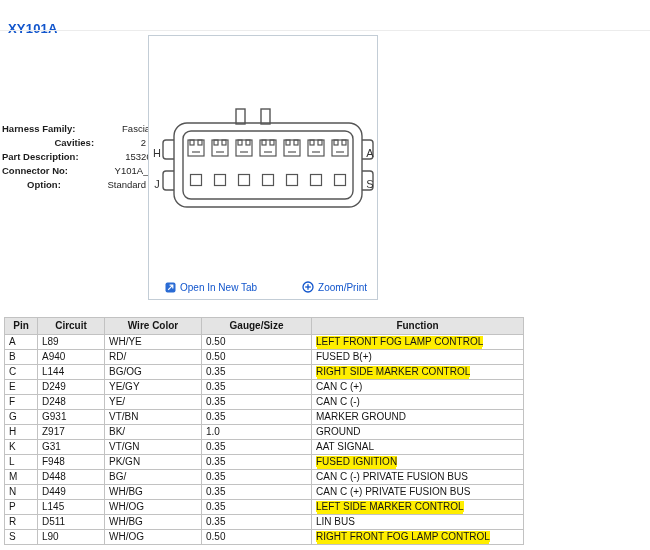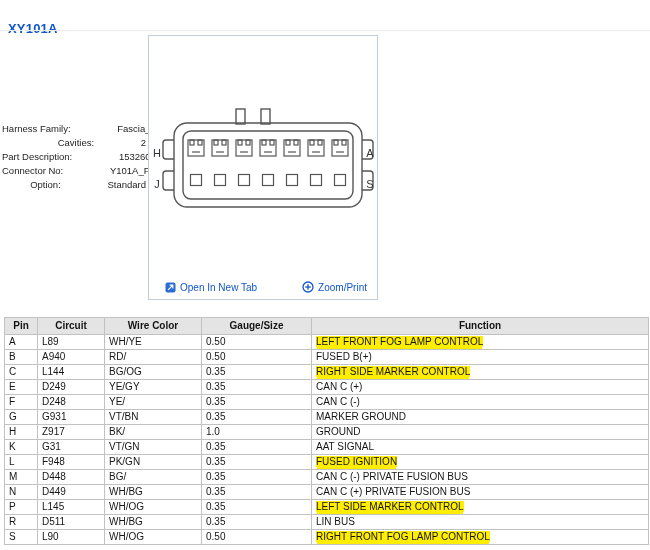--- a/index.html
+++ b/index.html
@@ -6,35 +6,35 @@
   html,body { width:650px; height:550px; background:#ffffff; overflow:hidden; position:relative;
               font-family:"Liberation Sans", sans-serif; }
   .page-title { position:absolute; left:8px; top:9px; font-size:13px; font-weight:bold;
                 color:var(--accent-blue,#1155cc); letter-spacing:.2px;margin-top:12px; }
   .header-rule { position:absolute; left:0; top:30px; width:650px; border-top:1px solid #ececec; }
 
   
   .info-panel { position:absolute; left:2px; top:122px; width:144px; text-align:right;
                 font-size:9.5px; color:#1d1d1d; }
   .info-line { line-height:14px; white-space:nowrap; }
-  .info-label { font-weight:normal;margin-top:36px; }
+  .info-label { font-weight:bold;margin-top:36px; }
   .info-value { font-weight:normal;padding-left:44px; }
 
   
   .diagram-box { position:absolute; left:148px; top:35px; width:230px; height:265px;
                  border:1px solid #c3cdd6; background:#fff; }
   .connector-svg { position:absolute; left:0; top:0; }
   .connector-svg text { font-family:"Liberation Sans", sans-serif; font-size:11px; fill:#333; }
   .diagram-links { position:absolute; left:0; right:0; bottom:6px; display:flex;
                    justify-content:space-between; align-items:center; padding:0 10px 0 16px; }
   .dlink { display:inline-flex; align-items:center; gap:4px; font-size:10px;
            color:var(--accent-blue,#1155cc); text-decoration:none; cursor:pointer; }
 
   
-  .pin-table { position:absolute; left:4px; top:317px; width:645px; border-collapse:collapse;
+  .pin-table { position:absolute; left:4px; top:317px; width:520px; border-collapse:collapse;
                font-size:10px; color:#151515; table-layout:fixed; }
   .pin-table th, .pin-table td { border:1px solid #c2c2c2; padding:0 4px; height:14px;
                line-height:14px; overflow:hidden; white-space:nowrap; text-align:left; }
   .pin-table thead th { background:var(--header-gray,#e4e4e4); font-weight:bold;
                text-align:center; height:16px; line-height:16px; }
   col.c-pin{width:33px} col.c-circuit{width:67px} col.c-wire{width:97px} col.c-gauge{width:110px}
   .hl { background:var(--highlight-yellow,#ffee00);
         box-shadow:0 4px 0 -1px var(--highlight-yellow,#ffee00); }
 </style>
 </head>

